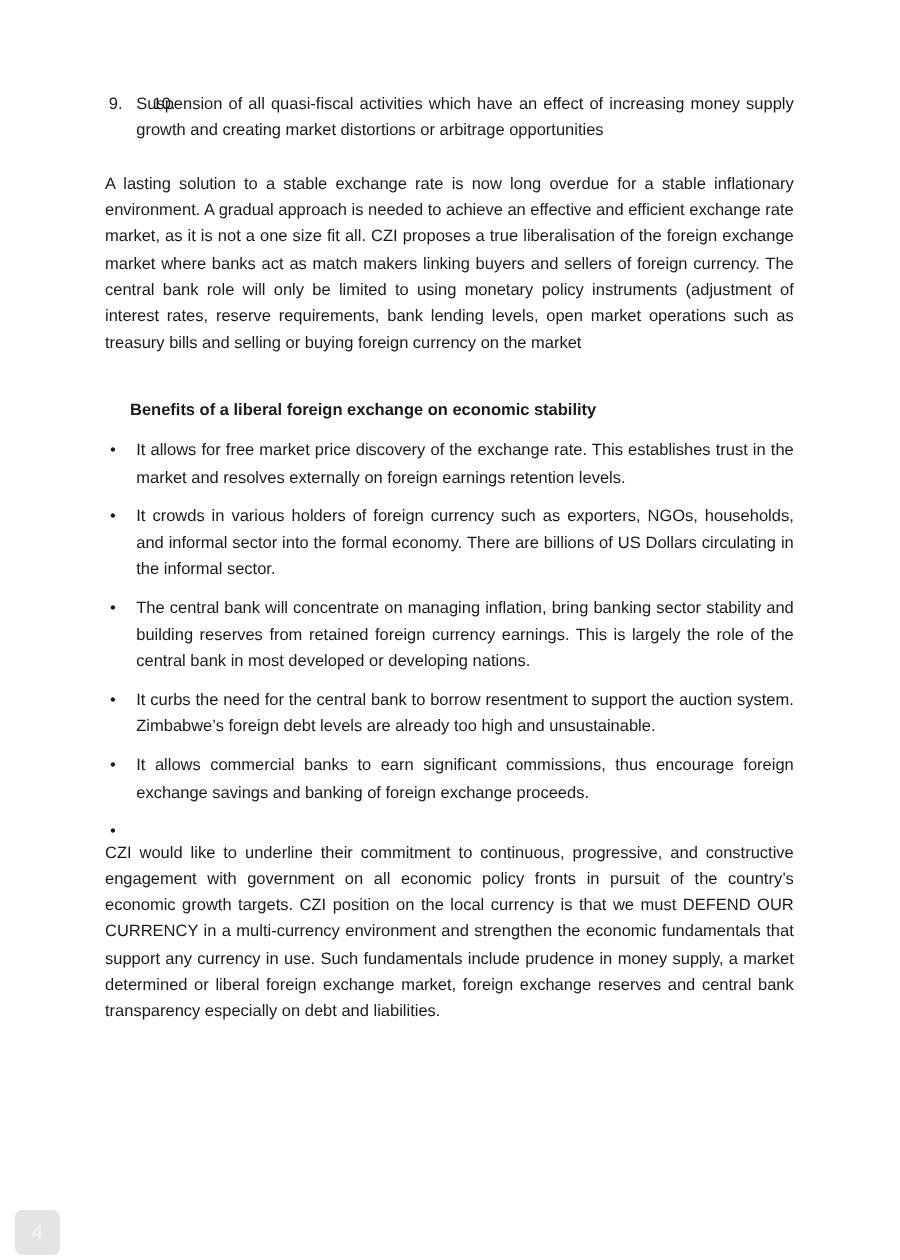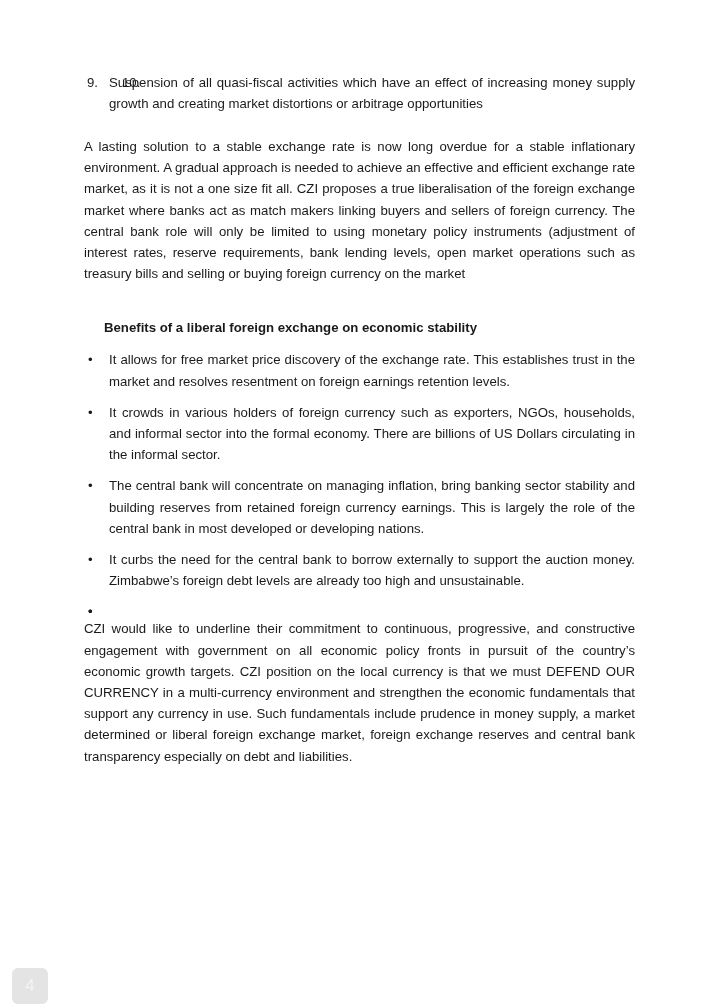--- a/index.html
+++ b/index.html
@@ -145,36 +145,37 @@
     <div class="spacer-lg"></div>
     <div class="spacer-sm"></div>
 
     <h2 class="heading">Benefits of a liberal foreign exchange on economic stability</h2>
 
     <div class="spacer-sm"></div>
 
     <ul class="bullet-list">
       <li class="bullet-item">
         <span class="dot">•</span>
-        <span>It allows for free market price discovery of the exchange rate. This establishes trust in the market and resolves resentment on foreign earnings retention levels.</span>
+        <span>It allows for free market price discovery of the exchange rate. This establishes trust in the market and resolves externally on foreign earnings retention levels.</span>
       </li>
       <li class="bullet-item">
         <span class="dot">•</span>
         <span>It crowds in various holders of foreign currency such as exporters, NGOs, households, and informal sector into the formal economy. There are billions of US Dollars circulating in the informal sector.</span>
       </li>
       <li class="bullet-item">
         <span class="dot">•</span>
         <span>The central bank will concentrate on managing inflation, bring banking sector stability and building reserves from retained foreign currency earnings. This is largely the role of the central bank in most developed or developing nations.</span>
       </li>
       <li class="bullet-item">
         <span class="dot">•</span>
-        <span>It curbs the need for the central bank to borrow externally to support the auction money. Zimbabwe’s foreign debt levels are already too high and unsustainable.</span>
+        <span>It curbs the need for the central bank to borrow resentment to support the auction system. Zimbabwe’s foreign debt levels are already too high and unsustainable.</span>
       </li>
       <li class="bullet-item">
         <span class="dot">•</span>
+        <span>It allows commercial banks to earn significant commissions, thus encourage foreign exchange savings and banking of foreign exchange proceeds.</span>
       </li>
       <li class="bullet-item">
         <span class="dot">•</span>
       </li>
     </ul>
 
     <div class="spacer-md"></div>
 
     <p class="para"><span>CZI would like to underline their commitment to continuous, progressive, and constructive engagement with government on all economic policy fronts in pursuit of the country’s economic growth targets. CZI position on the local currency is that we must </span><span class="bold">DEFEND OUR CURRENCY</span><span> in a multi-currency environment and strengthen the economic fundamentals that support any currency in use. Such fundamentals include prudence in money supply, a market determined or liberal foreign exchange market, foreign exchange reserves and central bank transparency especially on debt and liabilities.</span></p>
 

